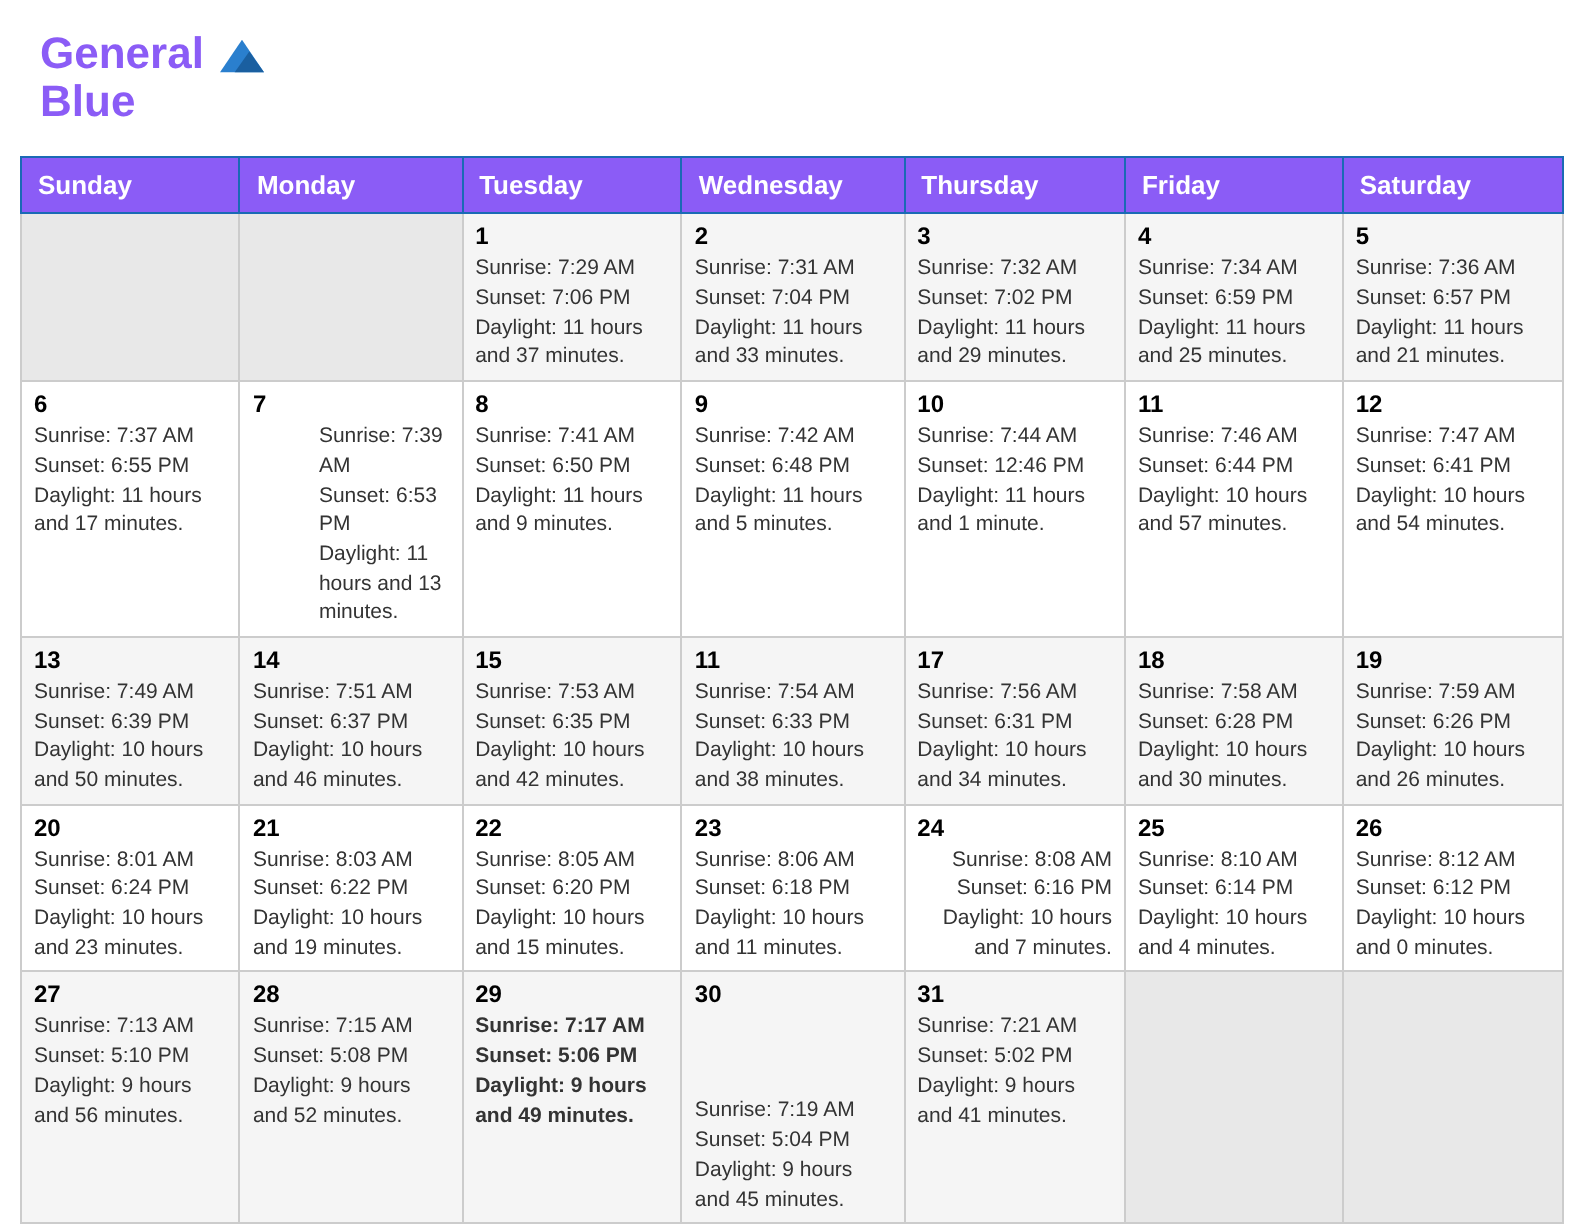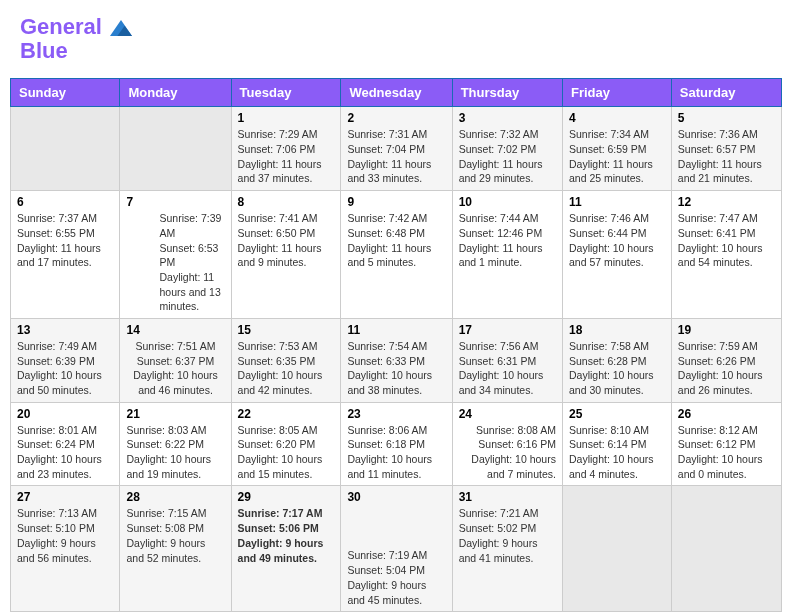--- a/index.html
+++ b/index.html
@@ -206,21 +206,21 @@
       </tr>
       <tr>
         <td>
           <div class="day-number">13</div>
           <div class="day-detail" style="white-space: pre-line;">Sunrise: 7:49 AM
 Sunset: 6:39 PM
 Daylight: 10 hours and 50 minutes.</div>
         </td>
         <td>
           <div class="day-number">14</div>
-          <div class="day-detail" style="white-space: pre-line; text-align: center;">Sunrise: 7:51 AM
+          <div class="day-detail" style="white-space: pre-line;">Sunrise: 7:51 AM
 Sunset: 6:37 PM
 Daylight: 10 hours and 46 minutes.</div>
         </td>
         <td>
           <div class="day-number">15</div>
           <div class="day-detail" style="white-space: pre-line;">Sunrise: 7:53 AM
 Sunset: 6:35 PM
 Daylight: 10 hours and 42 minutes.</div>
         </td>
         <td>

